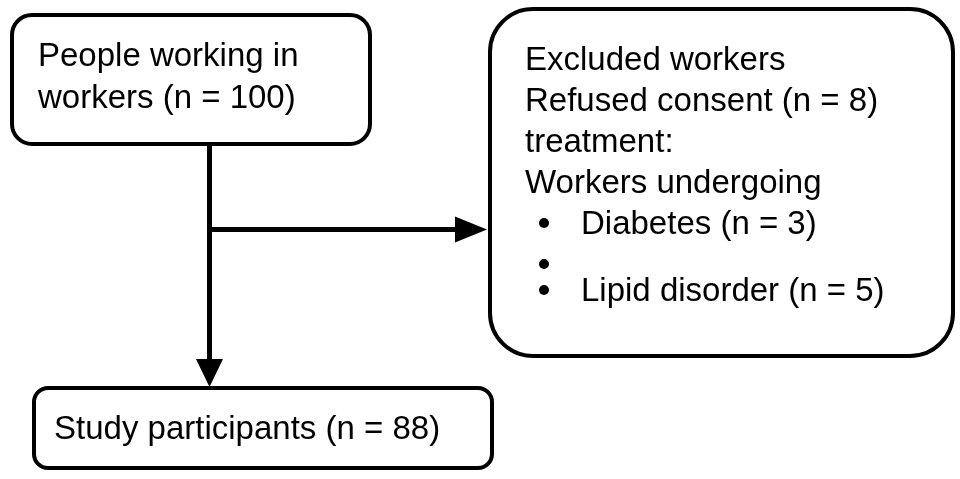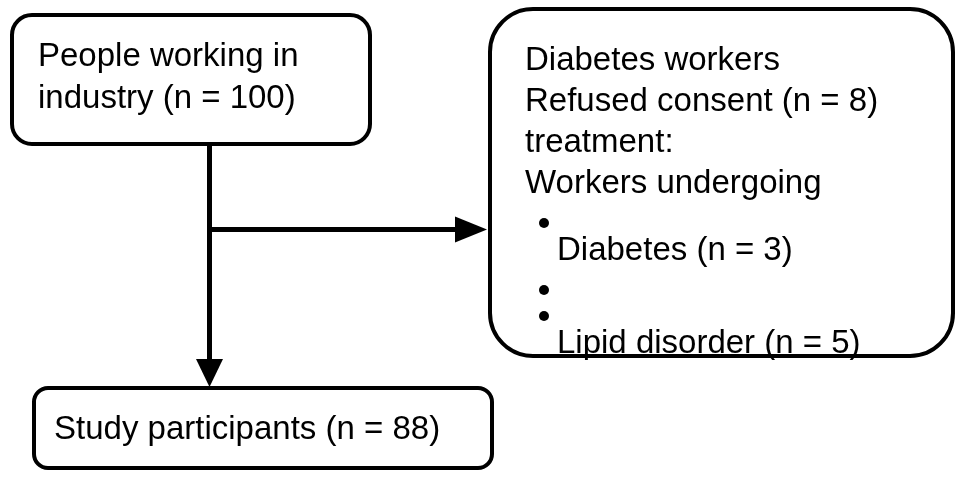--- a/index.html
+++ b/index.html
@@ -55,21 +55,20 @@
     align-items: center;
     margin-left: 24px;
   }
   .text-line {
     white-space: nowrap;
   }
   .bullet-row {
     display: flex;
     align-items: flex-start;
     white-space: nowrap;
-    flex-direction: column;
   }
   .bullet-dot {
     width: 10px;
     height: 10px;
     border-radius: 50%;
     background: #000000;
     margin: 16px 0 0 14px;
     flex: 0 0 auto;
   }
   .bullet-text {
@@ -84,25 +83,25 @@
     pointer-events: none;
   }
 </style>
 </head>
 <body>
 
 <div class="canvas">
 
   <div class="box box-population">
     <div class="text-line">People working in</div>
-    <div class="text-line">industry (n = 100)</div>
+    <div class="text-line">workers (n = 100)</div>
   </div>
 
   <div class="box box-excluded">
-    <div class="text-line">Diabetes workers</div>
+    <div class="text-line">Excluded workers</div>
     <div class="text-line">Refused consent (n = 8)</div>
     <div class="text-line">treatment:</div>
     <div class="text-line">Workers undergoing</div>
     <div class="bullet-row">
       <span class="bullet-dot"></span>
       <span class="bullet-text">Diabetes (n = 3)</span>
     </div>
     <div class="bullet-row">
       <span class="bullet-dot"></span>
     </div>

